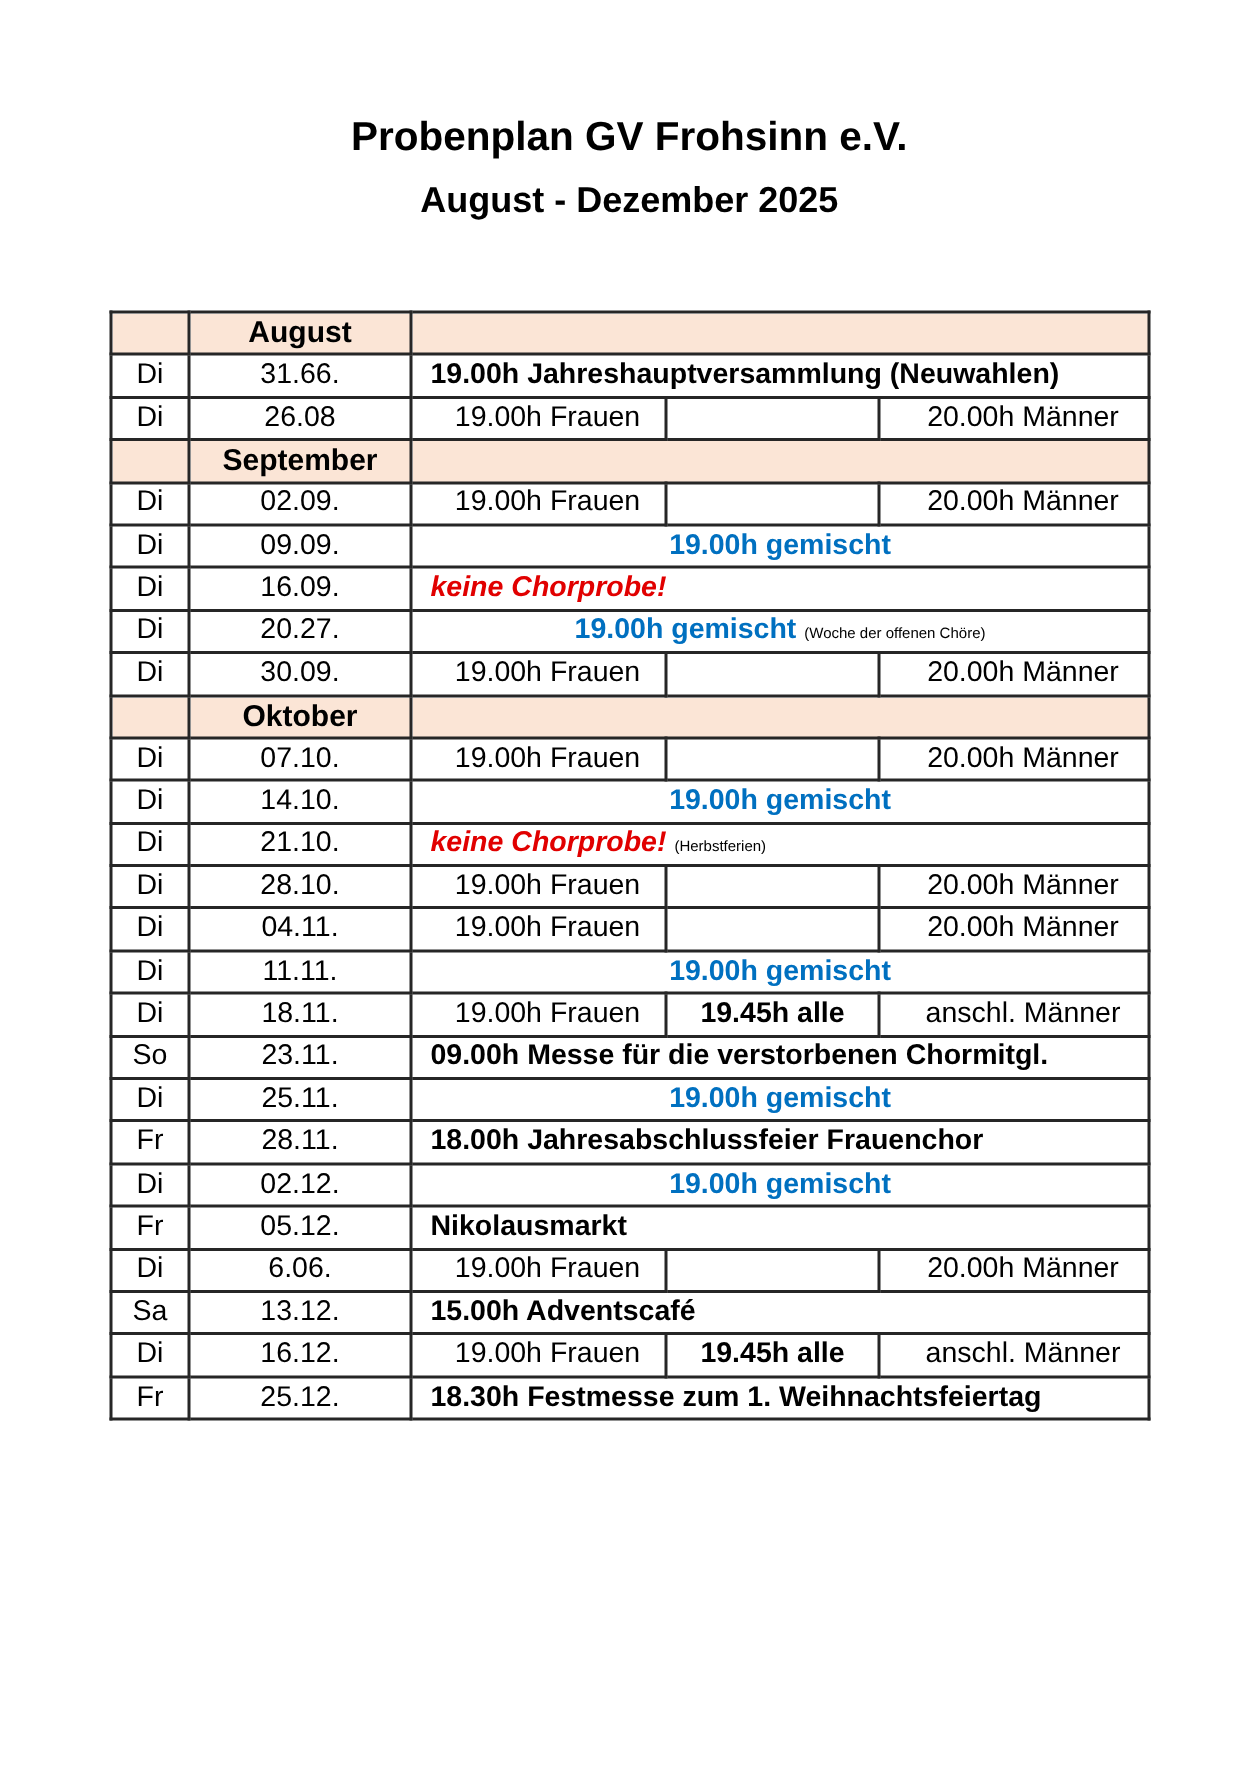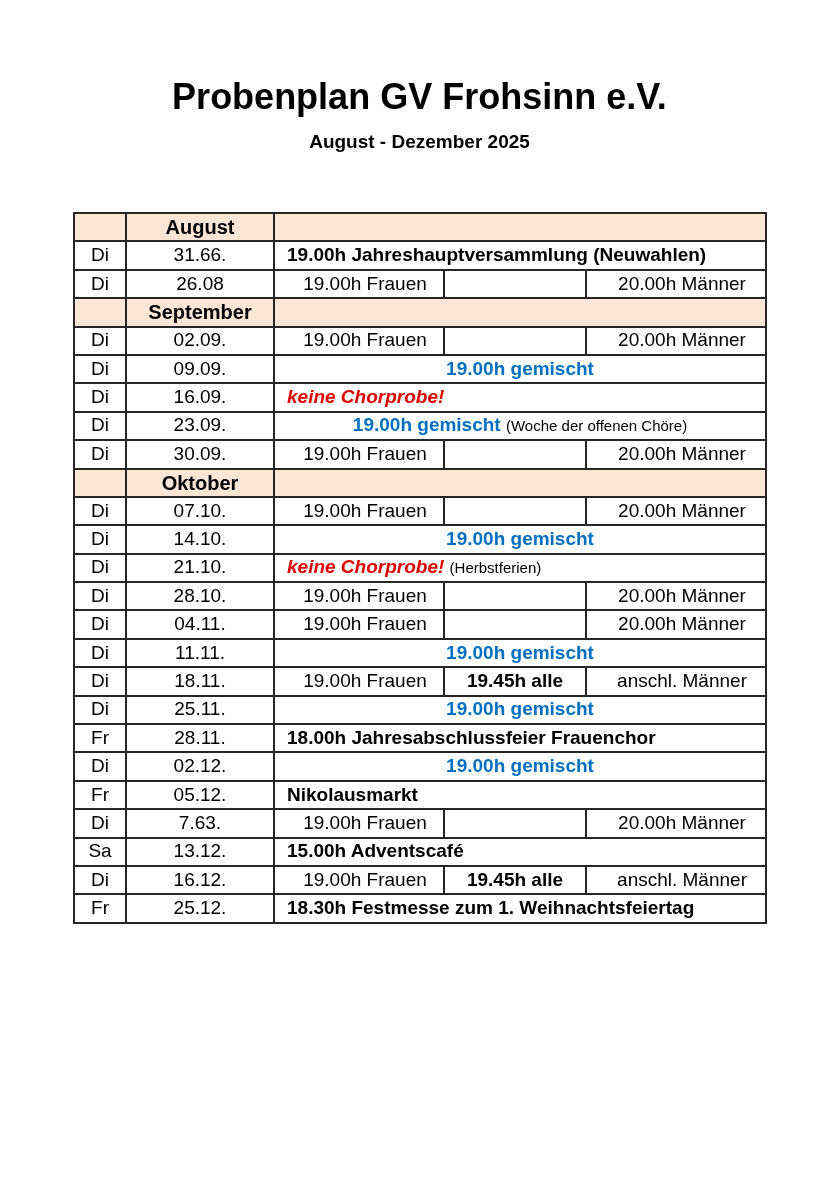--- a/index.html
+++ b/index.html
@@ -15,27 +15,27 @@
   body{
     width:839px;height:1190px;
     background:var(--page-bg);
     color:var(--text);
     font-family:"Liberation Sans",sans-serif;
     overflow:hidden;
   }
   .title{
     margin:76px 0 12px;
     text-align:center;
-    font-size:36px;
+    font-size:27px;
     font-weight:700;
   }
   .subtitle{
     margin:13px 0 0;
     text-align:center;
-    font-size:19px;
+    font-size:24px;
     font-weight:700;
   }
   table.schedule{
     border-collapse:collapse;
     table-layout:fixed;
     margin:59px 0 0 73px;
     width:692px;
   }
   td{
     border:2px solid var(--border);
@@ -51,21 +51,21 @@
   .month-row td{background:var(--month-bg);}
   .month-name{font-weight:700;font-size:20px;}
   .t-left,.t-right{text-align:center;padding-left:12px;}
   .t-mid{text-align:center;margin-left:20px;}
   .t-event{padding-left:12px;text-align:left;}
   .a-center{text-align:center;padding-left:0;}
   .s-bold{font-weight:700;}
   .s-blue{color:var(--blue);font-weight:700;}
   .s-red{color:var(--red);font-weight:700;font-style:italic;}
   .note{
-    font-size:15px;
+    font-size:10px;
     color:var(--text);
     font-weight:400;
     font-style:normal;
   }
 </style>
 </head>
 <body>
 
 <div class="title">Probenplan GV Frohsinn e.V.</div>
 <div class="subtitle">August - Dezember 2025</div>
@@ -113,21 +113,21 @@
         <td class="t-date">09.09.</td>
         <td class="t-event a-center s-blue" colspan="3"><span>19.00h gemischt</span></td>
       </tr>
       <tr class="data-row">
         <td class="t-day">Di</td>
         <td class="t-date">16.09.</td>
         <td class="t-event a-left s-red" colspan="3"><span>keine Chorprobe!</span></td>
       </tr>
       <tr class="data-row">
         <td class="t-day">Di</td>
-        <td class="t-date">23.09.</td>
+        <td class="t-date">20.27.</td>
         <td class="t-event a-center s-blue" colspan="3"><span>19.00h gemischt</span> <span class="note">(Woche der offenen Chöre)</span></td>
       </tr>
       <tr class="data-row">
         <td class="t-day">Di</td>
         <td class="t-date">30.09.</td>
         <td class="t-left">19.00h Frauen</td>
         <td class="t-mid"></td>
         <td class="t-right">20.00h Männer</td>
       </tr>
       <tr class="month-row">
@@ -172,20 +172,25 @@
         <td class="t-event a-center s-blue" colspan="3"><span>19.00h gemischt</span></td>
       </tr>
       <tr class="data-row">
         <td class="t-day">Di</td>
         <td class="t-date">18.11.</td>
         <td class="t-left">19.00h Frauen</td>
         <td class="t-mid s-bold">19.45h alle</td>
         <td class="t-right">anschl. Männer</td>
       </tr>
       <tr class="data-row">
+        <td class="t-day">So</td>
+        <td class="t-date">23.11.</td>
+        <td class="t-event a-left s-bold" colspan="3"><span>09.00h Messe für die verstorbenen Chormitgl.</span></td>
+      </tr>
+      <tr class="data-row">
         <td class="t-day">Di</td>
         <td class="t-date">25.11.</td>
         <td class="t-event a-center s-blue" colspan="3"><span>19.00h gemischt</span></td>
       </tr>
       <tr class="data-row">
         <td class="t-day">Fr</td>
         <td class="t-date">28.11.</td>
         <td class="t-event a-left s-bold" colspan="3"><span>18.00h Jahresabschlussfeier Frauenchor</span></td>
       </tr>
       <tr class="data-row">
@@ -193,21 +198,21 @@
         <td class="t-date">02.12.</td>
         <td class="t-event a-center s-blue" colspan="3"><span>19.00h gemischt</span></td>
       </tr>
       <tr class="data-row">
         <td class="t-day">Fr</td>
         <td class="t-date">05.12.</td>
         <td class="t-event a-left s-bold" colspan="3"><span>Nikolausmarkt</span></td>
       </tr>
       <tr class="data-row">
         <td class="t-day">Di</td>
-        <td class="t-date">7.63.</td>
+        <td class="t-date">6.06.</td>
         <td class="t-left">19.00h Frauen</td>
         <td class="t-mid"></td>
         <td class="t-right">20.00h Männer</td>
       </tr>
       <tr class="data-row">
         <td class="t-day">Sa</td>
         <td class="t-date">13.12.</td>
         <td class="t-event a-left s-bold" colspan="3"><span>15.00h Adventscafé</span></td>
       </tr>
       <tr class="data-row">

